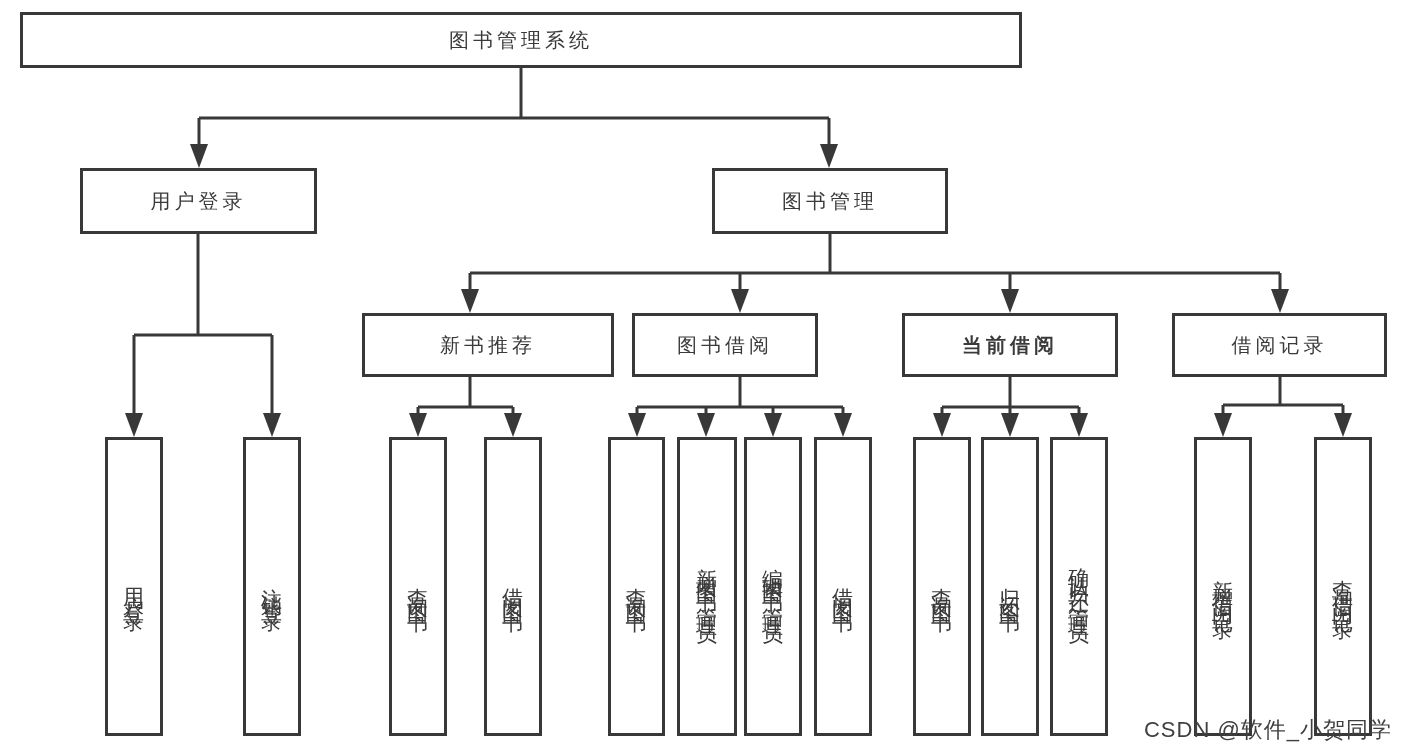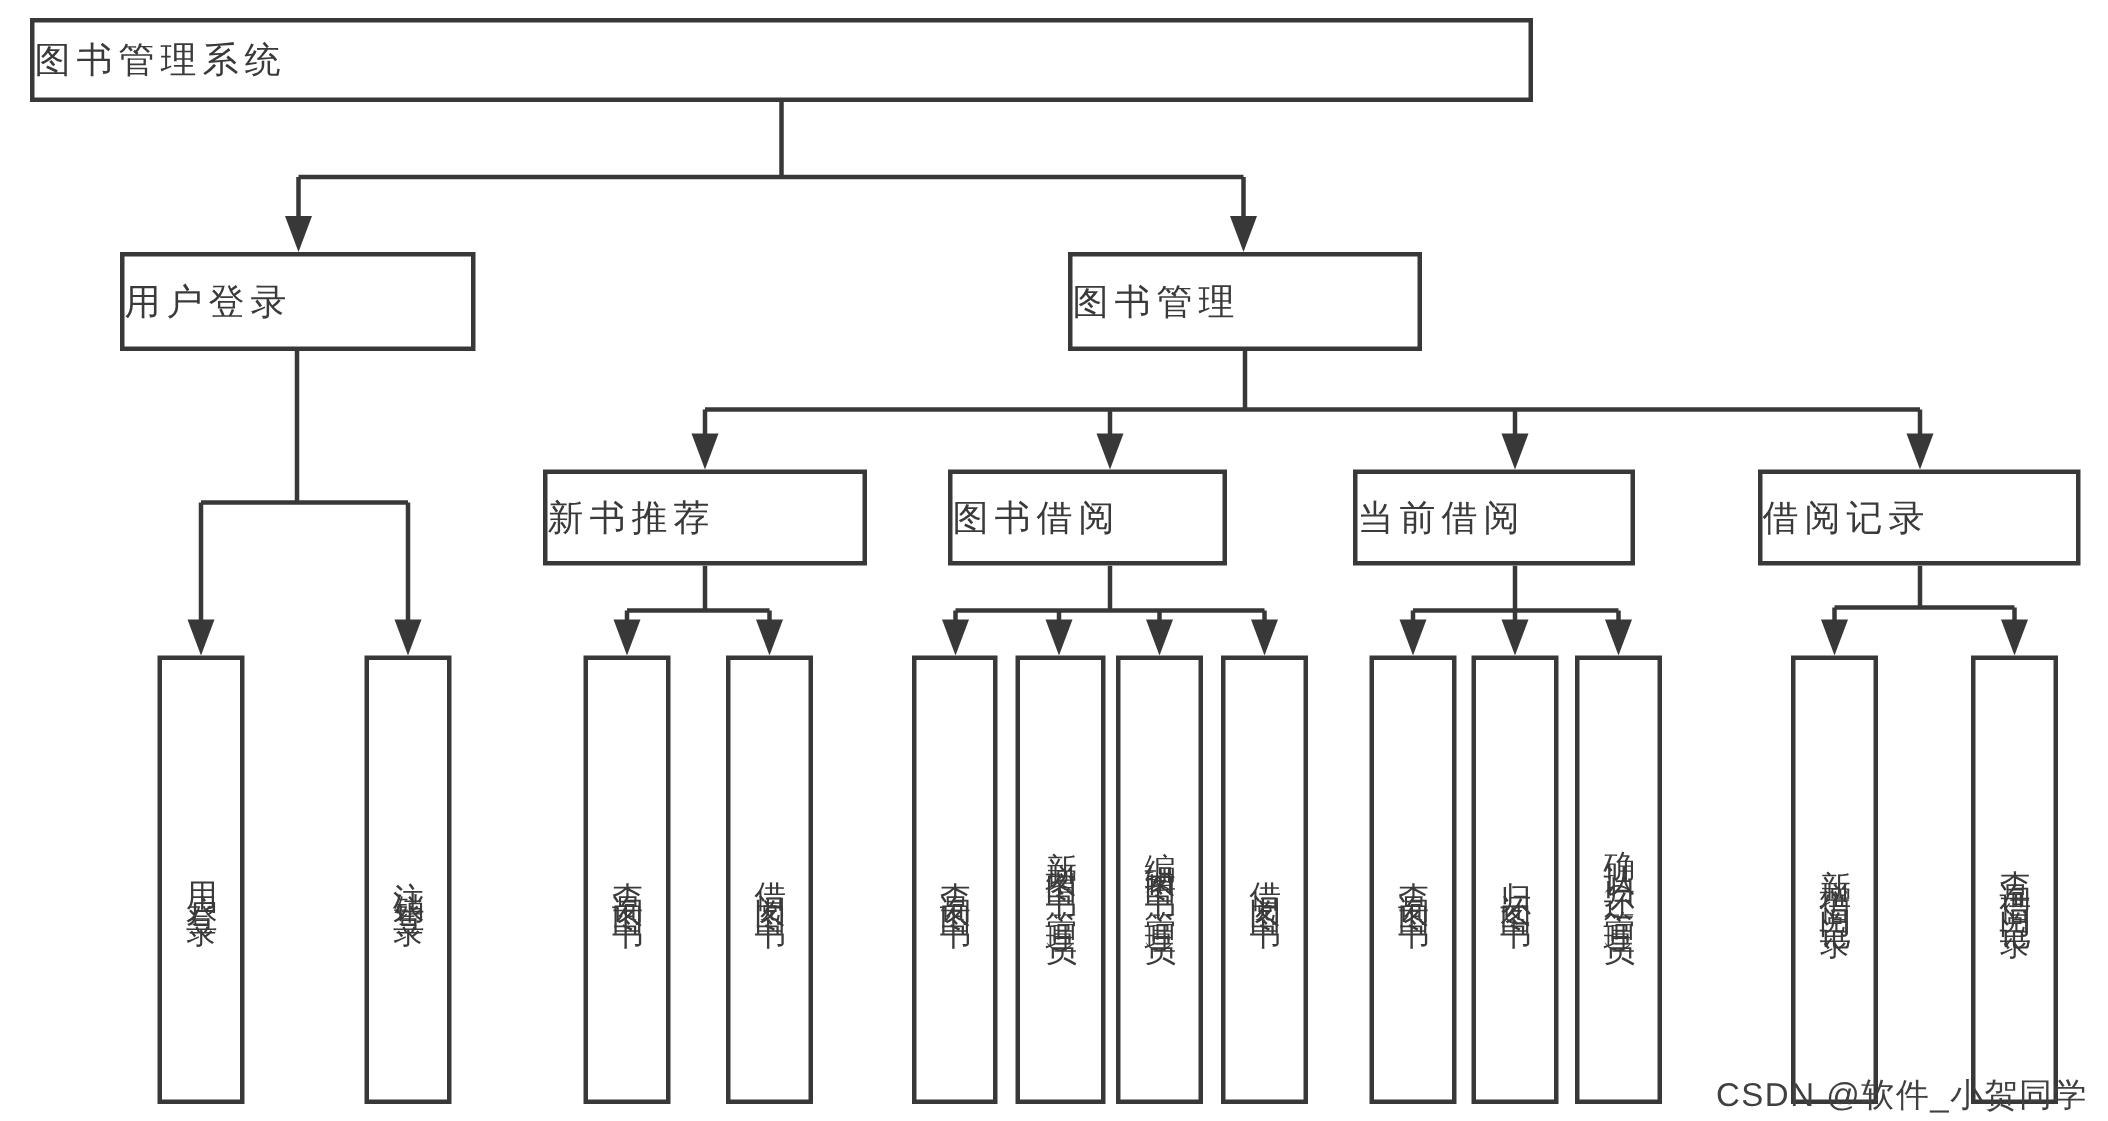--- a/index.html
+++ b/index.html
@@ -17,21 +17,22 @@
     width: 1405px; height: 747px;
     z-index: 1;
   }
   .hnode {
     position: absolute;
     box-sizing: border-box;
     border: 3px solid #383838;
     background: #ffffff;
     display: flex;
     align-items: center;
-    font-size: 24px;
+    justify-content: center;
+    font-size: 20px;
     letter-spacing: 4px;
     color: #3a3a3a;
     z-index: 2;
   }
   .leaf {
     position: absolute;
     top: 437px;
     width: 58px;
     height: 299px;
     box-sizing: border-box;
@@ -126,27 +127,27 @@
     <span>图书管理系统</span>
   </div>
 
   <div class="hnode" style="left:80px; top:168px; width:237px; height:66px;">
     <span>用户登录</span>
   </div>
   <div class="hnode" style="left:712px; top:168px; width:236px; height:66px;">
     <span>图书管理</span>
   </div>
 
-  <div class="hnode" style="left:362px; top:313px; width:216px; height:64px;">
+  <div class="hnode" style="left:362px; top:313px; width:252px; height:64px;">
     <span>新书推荐</span>
   </div>
   <div class="hnode" style="left:632px; top:313px; width:186px; height:64px;">
     <span>图书借阅</span>
   </div>
-  <div class="hnode" style="left:902px; top:313px; width:188px; height:64px;">
+  <div class="hnode" style="left:902px; top:313px; width:216px; height:64px;font-weight:bold;">
     <span>当前借阅</span>
   </div>
   <div class="hnode" style="left:1172px; top:313px; width:215px; height:64px;">
     <span>借阅记录</span>
   </div>
 
   <div class="leaf" style="left:105px;">
     <span>用户登录</span>
   </div>
   <div class="leaf" style="left:243px;">

